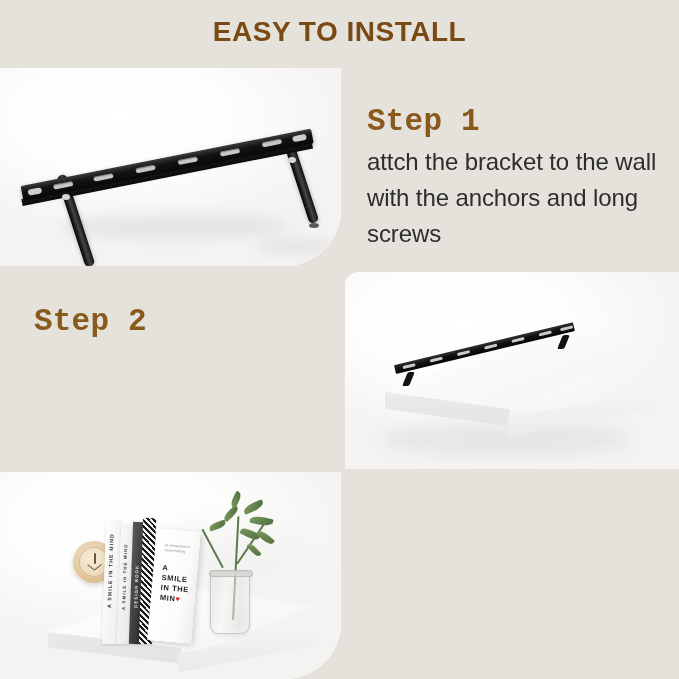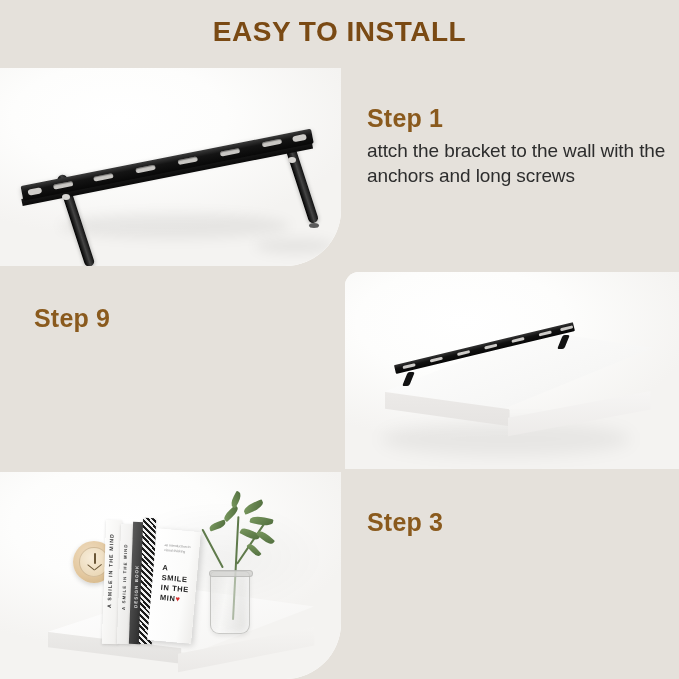--- a/index.html
+++ b/index.html
@@ -44,29 +44,30 @@
       radial-gradient(ellipse 70% 60% at 35% 25%, #ffffff 0%, #fdfdfc 45%, #f4f3f1 100%);
   }
 
   
   .step-block{ position:absolute; }
   .step-1-text{ left:367px; top:104px; width:300px; }
   .step-2-text{ left:34px;  top:304px; width:300px; }
   .step-3-text{ left:367px; top:508px; width:305px; }
 
   .step-heading{
-    font-size:25px;
+    font-size:31px;
     font-weight:bold;
     color:#8a5a1d;
     letter-spacing:0.2px;
     margin-bottom:5px;
+    font-family:Liberation Mono, monospace;
   }
   .step-body{
-    font-size:19px;
-    line-height:25px;
+    font-size:24px;
+    line-height:36px;
     color:#2d2d2d;
     letter-spacing:-0.1px;
   }
 
   
   .bracket-art{ position:absolute; inset:0; }
 
   .p1-rail{
     position:absolute;
     left:22px; top:118px;
@@ -339,21 +340,21 @@
     <div class="p1-collar" style="left:288px; top:89px;"></div>
   </div>
 </div>
 
 <div class="step-block step-1-text">
   <div class="step-heading">Step 1</div>
   <div class="step-body">attch the bracket to the wall with the anchors and long screws</div>
 </div>
 
 <div class="step-block step-2-text">
-  <div class="step-heading">Step 9</div>
+  <div class="step-heading">Step 2</div>
 </div>
 
 <div class="photo-panel panel-2">
   <div class="panel-wash"></div>
 
   <div class="shelf-art">
     <div class="p2-shadow" style="left:36px; top:150px; width:250px; height:34px;"></div>
 
     <div class="p2-shelf-top"></div>
     <div class="p2-shelf-front"></div>
@@ -435,14 +436,13 @@
     <div class="p3-leaf" style="left:228px; top:24px; width:16px; height:7px; transform:rotate(-62deg);"></div>
     <div class="p3-leaf" style="left:246px; top:75px; width:16px; height:6px; transform:rotate(48deg);"></div>
 
     <div class="p3-vase">
       <div class="p3-vase-rim"></div>
     </div>
   </div>
 </div>
 
 <div class="step-block step-3-text">
-  <div class="step-heading">Step 3</div>
 </div>
 
 </body></html>

